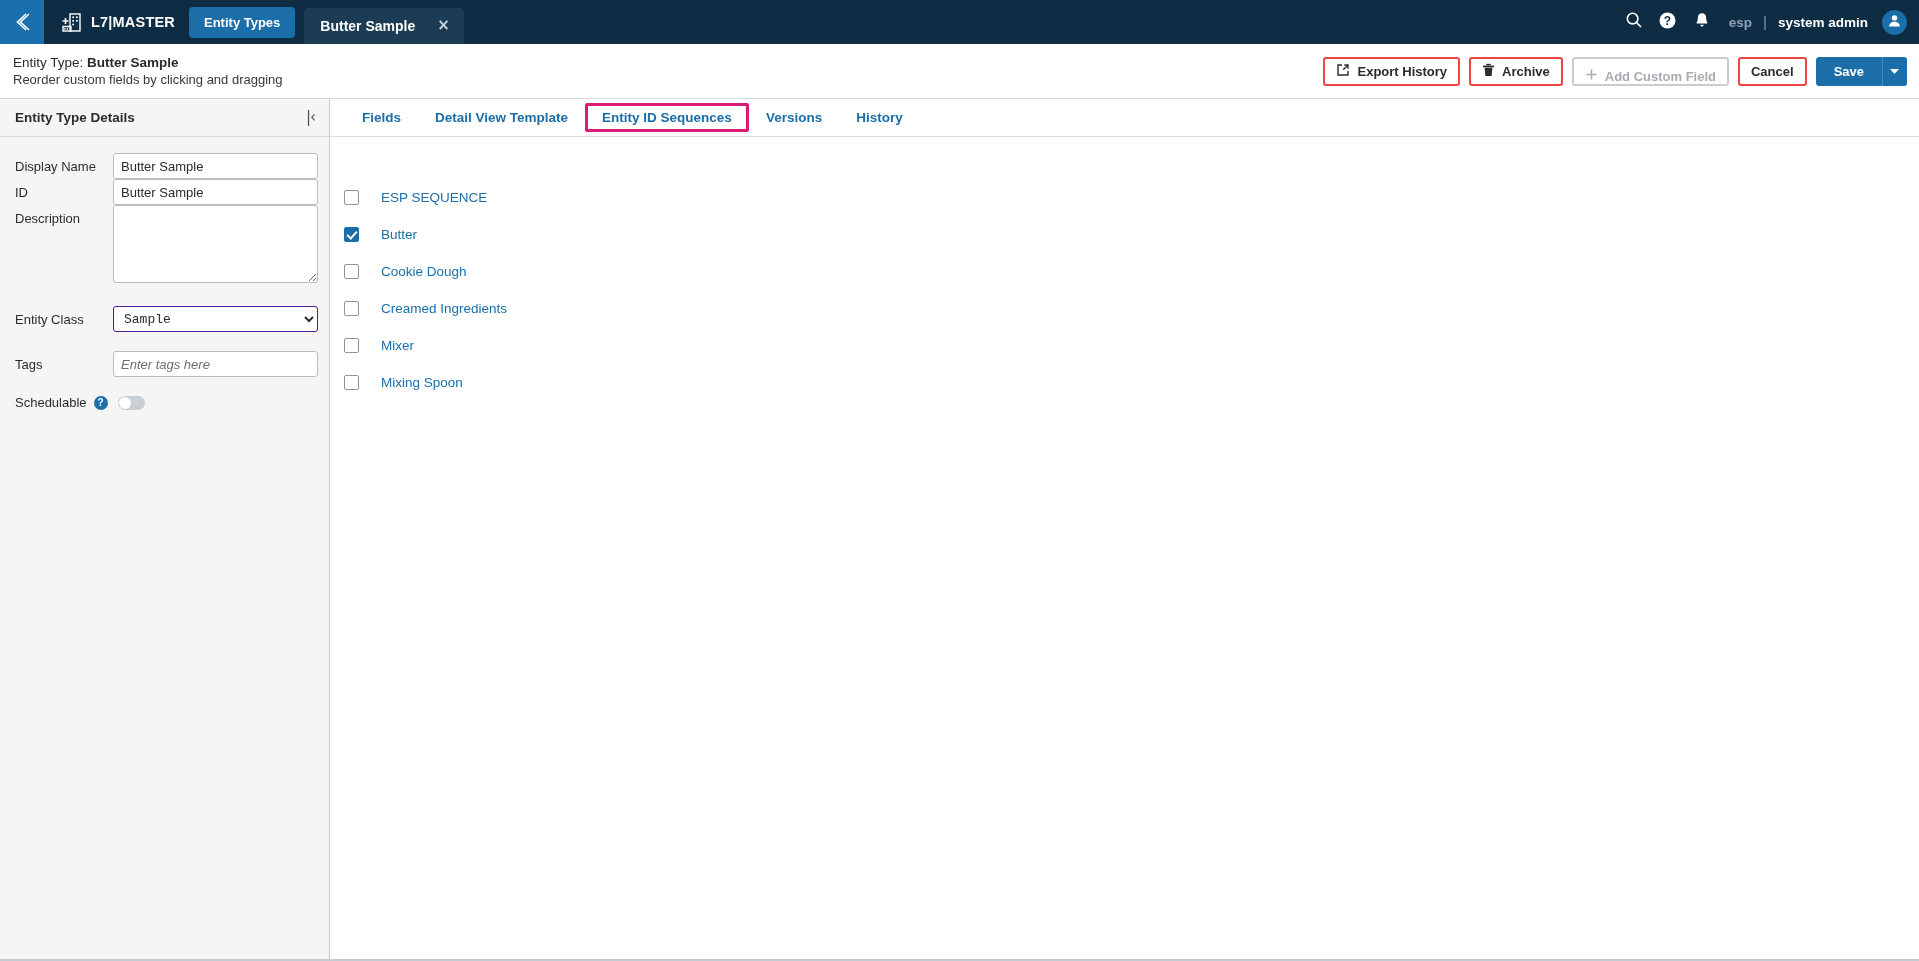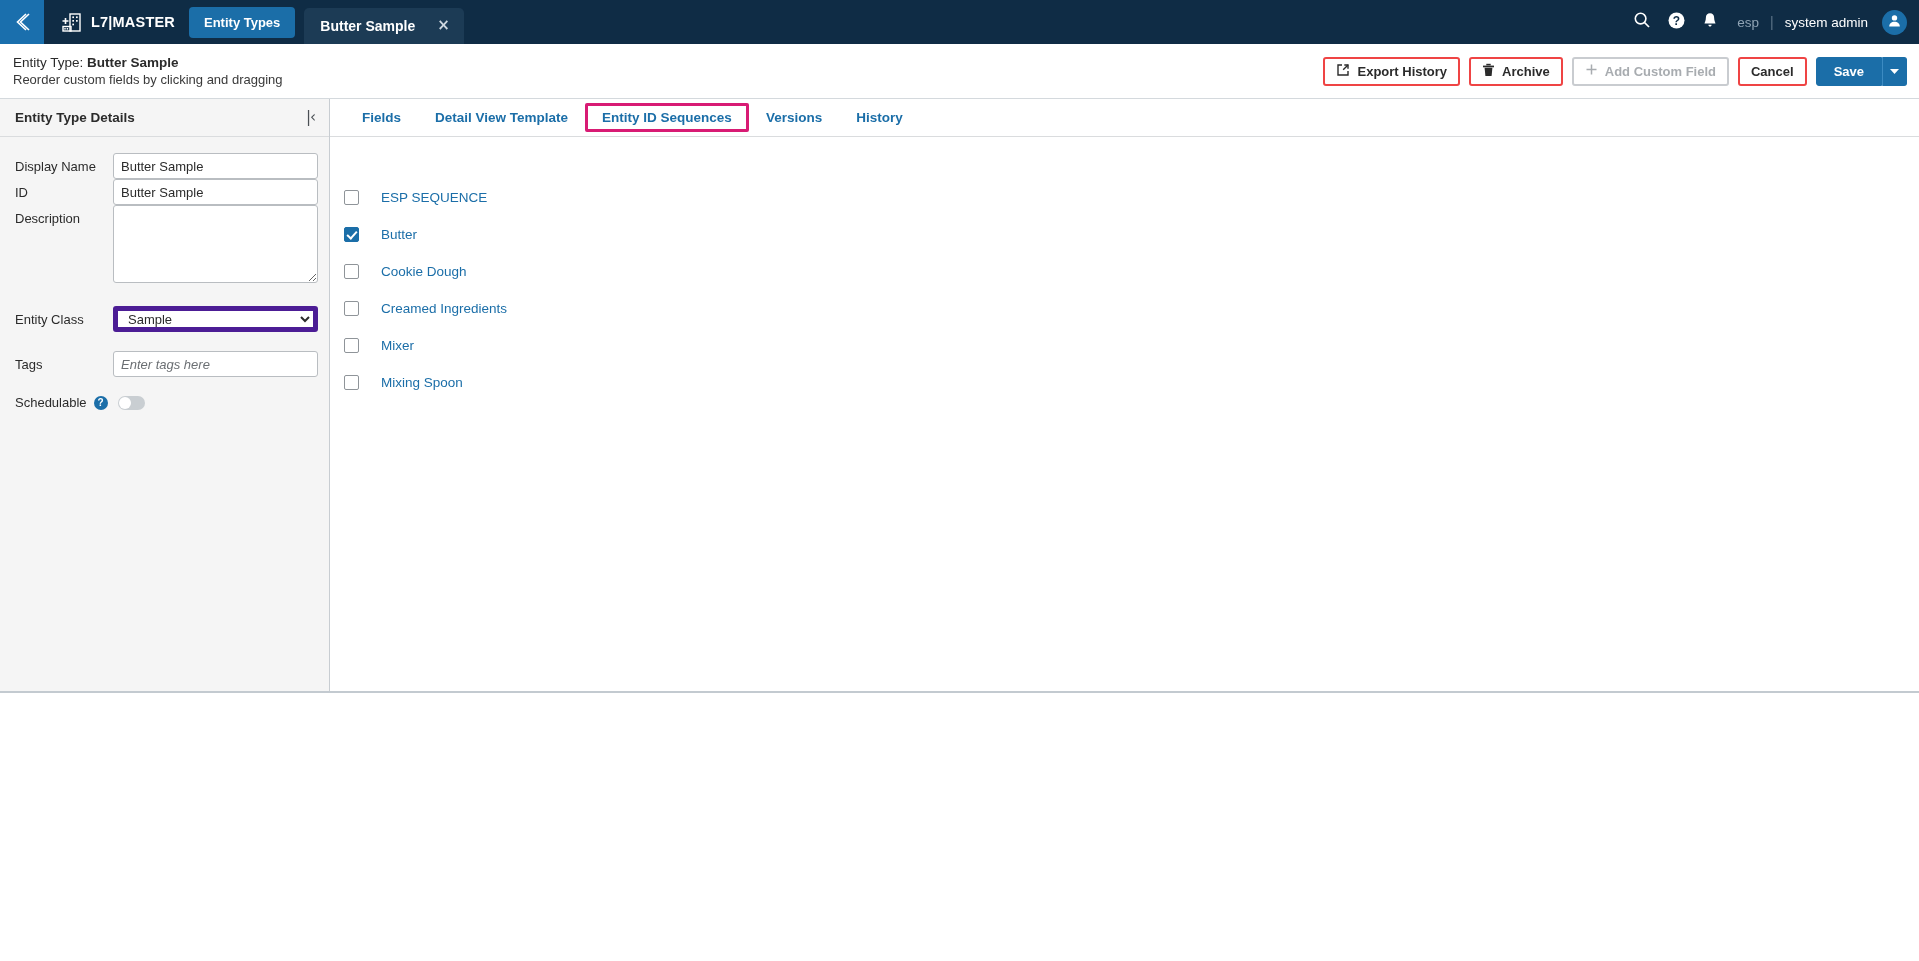--- a/index.html
+++ b/index.html
@@ -5,21 +5,21 @@
   * { box-sizing: border-box; margin: 0; padding: 0; }
   html, body {
     width: 1919px;
     height: 961px;
     background: #ffffff;
     font-family: "Liberation Sans", sans-serif;
     -webkit-font-smoothing: antialiased;
   }
   #app {
     width: 1919px;
-    height: 693px;
+    height: 961px;
     position: relative;
     display: flex;
     flex-direction: column;
     overflow: hidden;
     background: #b91c1c;
   }
 
   
   .topnav {
     height: 44px;
@@ -106,20 +106,21 @@
     display: flex;
     align-items: center;
     justify-content: center;
     cursor: pointer;
   }
   .nav-user {
     display: flex;
     align-items: center;
     gap: 9px;
     margin-left: 10px;
+    font-weight: bold;
   }
   .nav-org {
     color: #8fa3b4;
     font-size: 13.5px;
   }
   .nav-sep {
     color: #5d7588;
     font-size: 14px;
     margin: 0 2px;
   }
@@ -180,20 +181,21 @@
     display: flex;
     align-items: center;
     gap: 7px;
     cursor: pointer;
     white-space: nowrap;
   }
   .btn.disabled {
     color: #a8acb0;
     border-color: #c9ccd0;
     cursor: default;
+    align-items: flex-end;
   }
   .btn-primary {
     background: #1b6ea8;
     border: 1px solid #1b6ea8;
     color: #ffffff;
     border-radius: 3px 0 0 3px;
     padding: 0 17px;
     font-weight: bold;
   }
   .btn-split {
@@ -290,24 +292,24 @@
     font-family: "Liberation Sans", sans-serif;
     font-size: 13px;
     color: #2b2b2b;
     padding: 5px 7px;
     outline: none;
     resize: both;
   }
   .select {
     width: 205px;
     height: 26px;
-    border: 5px solid #4c1d95;
+    border: 1px solid #4c1d95;
     border-radius: 3px;
     background: #ffffff;
-    font-family: Liberation Sans, sans-serif;
+    font-family: Liberation Mono, monospace;
     font-size: 13px;
     color: #2b2b2b;
     padding: 0 6px;
     outline: none;
   }
   .sched-row {
     display: flex;
     align-items: center;
     gap: 7px;
     padding-left: 15px;

